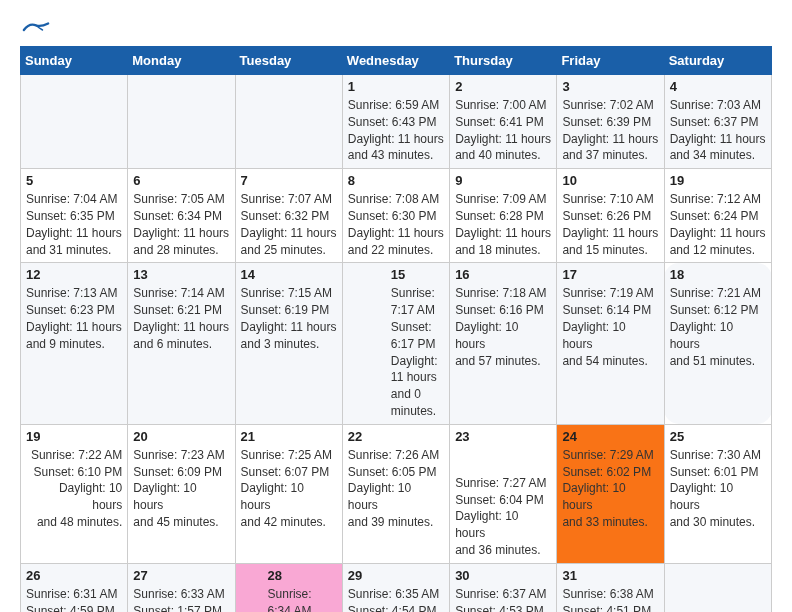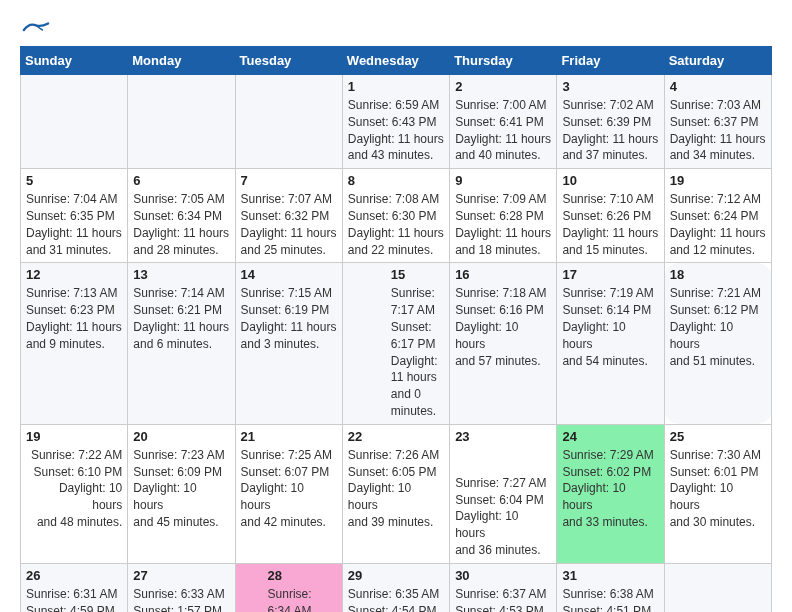--- a/index.html
+++ b/index.html
@@ -286,21 +286,21 @@
 Daylight: 10 hours
 and 39 minutes.</div>
         </td>
         <td style="background-color: rgb(255, 255, 255);">
           <div class="day-number">23</div>
           <div class="day-info" style="white-space: pre-line; margin-top: 31px;">Sunrise: 7:27 AM
 Sunset: 6:04 PM
 Daylight: 10 hours
 and 36 minutes.</div>
         </td>
-        <td style="background-color: #86efac; margin-top: 44px;">
+        <td style="background-color: #f97316; margin-top: 44px;">
           <div class="day-number">24</div>
           <div class="day-info" style="white-space: pre-line;">Sunrise: 7:29 AM
 Sunset: 6:02 PM
 Daylight: 10 hours
 and 33 minutes.</div>
         </td>
         <td style="background-color: rgb(255, 255, 255);">
           <div class="day-number">25</div>
           <div class="day-info" style="white-space: pre-line;">Sunrise: 7:30 AM
 Sunset: 6:01 PM

